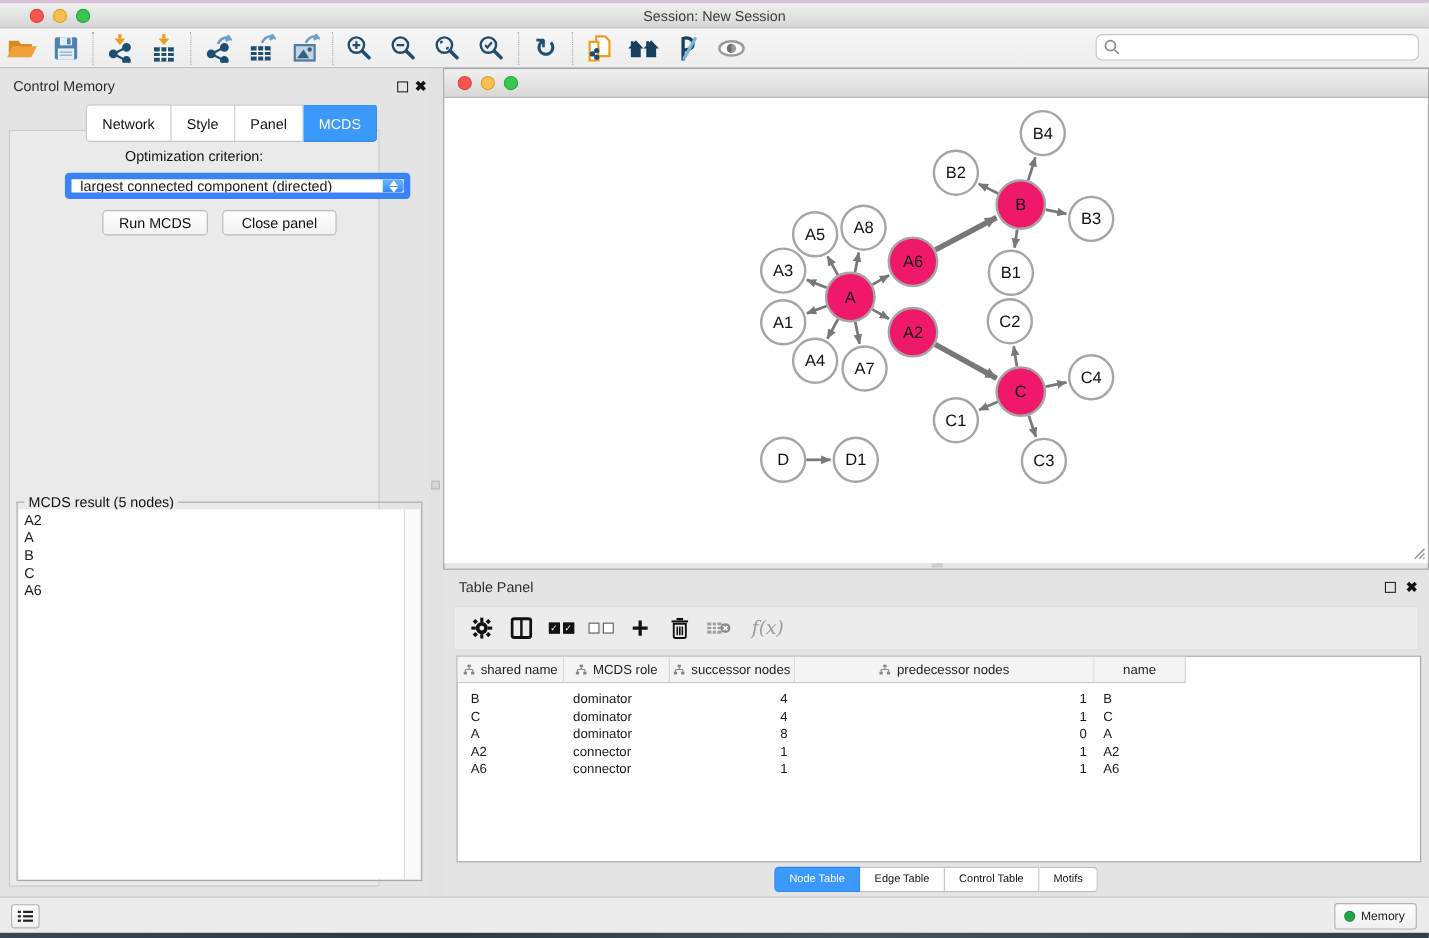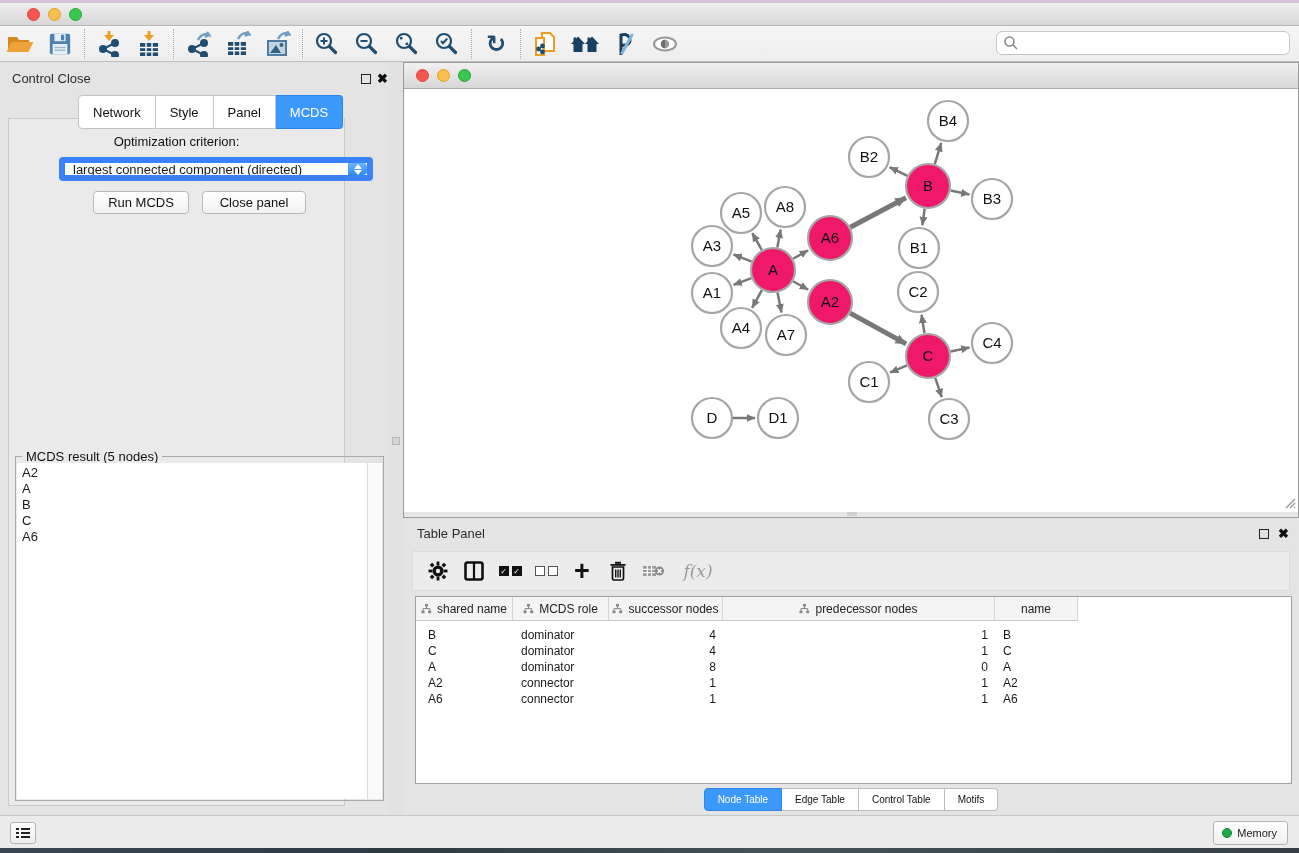--- a/index.html
+++ b/index.html
@@ -113,20 +113,21 @@
 </head>
 <body>
 
 <div class="abs desktop-strip-top"></div>
 <div class="abs titlebar">
   <div class="lights">
     <div class="light red"></div>
     <div class="light yellow"></div>
     <div class="light green"></div>
   </div>
+  <div class="titlebar-title">Session: New Session</div>
 </div>
 
 <div class="abs toolbar">
   <div class="tb-btn">
     <svg width="30" height="24" viewBox="0 0 30 24">
       <path d="M3 20 V5 h9 l2 3 h10 v3" fill="#d88a22"></path>
       <path d="M1.5 20 L6.5 10 H28.5 L23.5 20 Z" fill="#f0a23a"></path>
     </svg>
   </div>
   <div class="tb-btn">
@@ -271,21 +272,21 @@
   <div class="searchbox">
     <svg width="16" height="16" viewBox="0 0 16 16">
       <circle cx="6.5" cy="6.5" r="4.5" stroke="#8a8a8a" stroke-width="1.6" fill="none"></circle>
       <line x1="10" y1="10" x2="14" y2="14" stroke="#8a8a8a" stroke-width="1.6"></line>
     </svg>
     <input type="text" value="" style="">
   </div>
 </div>
 
 <div class="abs control-panel">
-  <div class="cp-title">Control Close</div>
+  <div class="cp-title">Control Memory</div>
   <div class="panel-float" style="left:361px;"></div>
   <div class="panel-close" style="left:377px;">✖</div>
   <div class="cp-tabs">
     <div class="cp-tab">Network</div>
     <div class="cp-tab">Style</div>
     <div class="cp-tab">Panel</div>
     <div class="cp-tab selected">MCDS</div>
   </div>
   <div class="cp-content">
     <div class="opt-label">Optimization criterion:</div>

